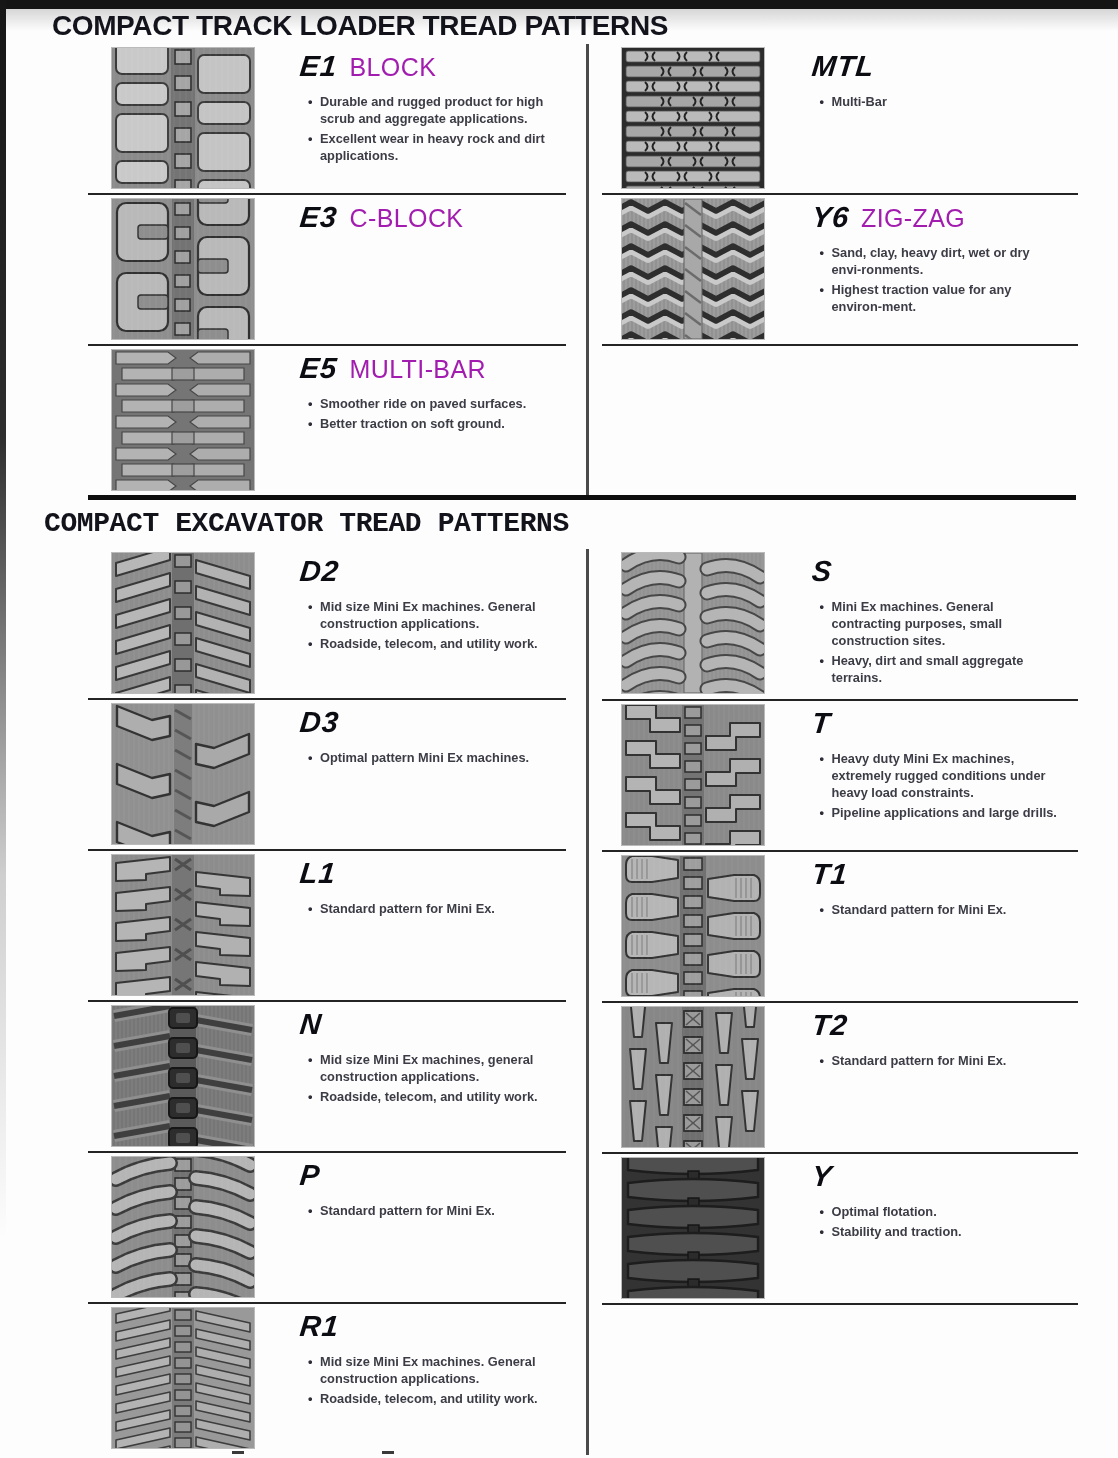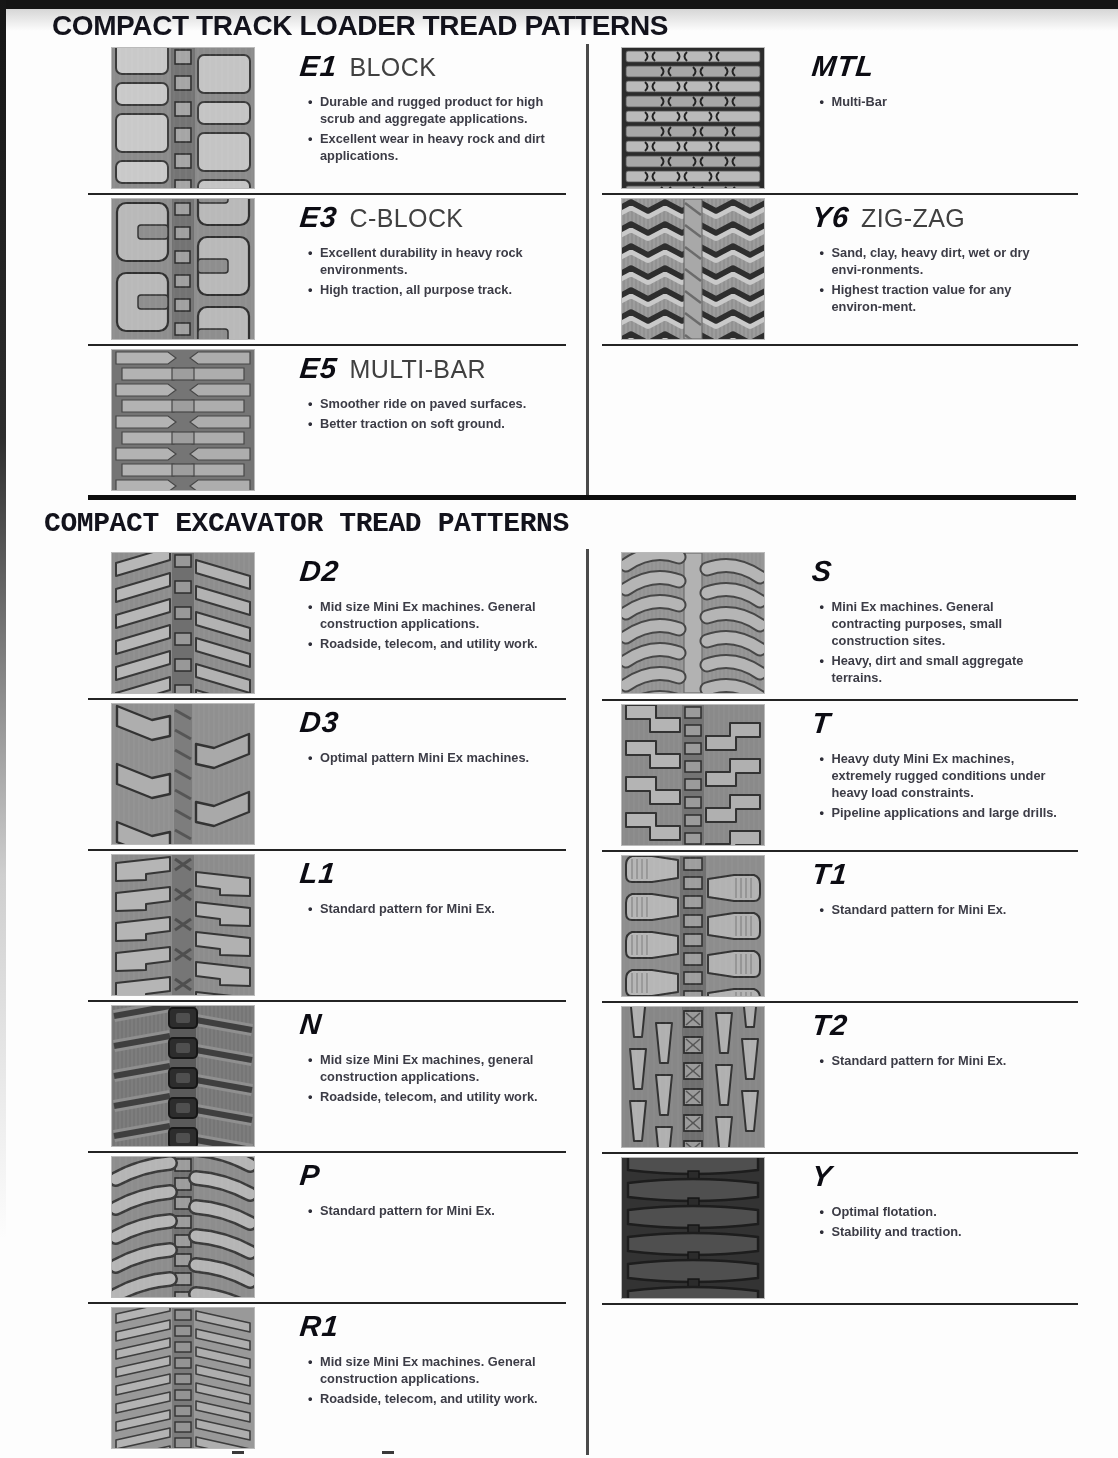--- a/index.html
+++ b/index.html
@@ -27,21 +27,21 @@
   #s1c0 .row:last-child{border-bottom:none;}
   .tread{width:142px;height:140px;margin-left:24px;flex:0 0 auto;overflow:hidden;
          box-shadow:0 0 0 1px rgba(60,60,60,.35);}
   .col-r .tread{margin-left:20px;}
   .tread svg{display:block;}
   .info{margin-left:46px;width:258px;}
   .col-r .info{margin-left:48px;width:258px;}
   .ttl{margin:2px 0 10px 0;white-space:nowrap;}
   .code{display:inline-block;font-size:29px;font-weight:bold;font-style:italic;
         transform:skewX(-6deg);letter-spacing:1px;color:#0c0c13;}
-  .sub{font-size:25px;color:#404040;margin-left:12px;letter-spacing:0.4px;margin-top:46px;}
+  .sub{font-size:25px;color:#a21caf;margin-left:12px;letter-spacing:0.4px;margin-top:46px;}
   ul.bullets{list-style:none;margin:8px;padding:0;font-weight:bold;}
   ul.bullets li{position:relative;padding-left:12px;margin:0 0 3px 0;
         font-size:12.8px;line-height:1.33;color:#3c3c46;}
   ul.bullets li::before{content:"•";position:absolute;left:0;top:0;color:#2e2e38;}
   .thick-rule{position:absolute;left:88px;width:988px;height:5px;background:#0e0e0e;}
   #rule1{top:495px;}
   .cut-dash{position:absolute;height:3px;background:#3a3a3a;bottom:4px;}
   #dash1{left:232px;width:12px;}
   #dash2{left:382px;width:12px;}
 </style>
@@ -156,24 +156,20 @@
               <line x1="122" y1="0" x2="122" y2="140" stroke="#fff" stroke-width="1" opacity="0.06"></line>
               <line x1="128" y1="0" x2="128" y2="140" stroke="#fff" stroke-width="1" opacity="0.06"></line>
               <line x1="134" y1="0" x2="134" y2="140" stroke="#fff" stroke-width="1" opacity="0.06"></line>
               <line x1="140" y1="0" x2="140" y2="140" stroke="#fff" stroke-width="1" opacity="0.06"></line>
             </svg>
           </div>
     <div class="info">
       <div class="ttl">
         <span class="code">E3</span><span class="sub">C-BLOCK</span>
       </div>
-      <ul class="bullets">
-              <li>Excellent durability in heavy rock environments.</li>
-              <li>High traction, all purpose track.</li>
-            </ul>
     </div>
   </div>
         <div class="row">
     <div class="tread">
             <svg viewBox="0 0 142 140" width="142" height="140">
               <rect width="142" height="140" fill="#757575"></rect>
               <path d="M4,2 L56,2 L64,8 L56,14 L4,14 Z" fill="#b3b3b3" stroke="#474747" stroke-width="1.2"></path>
               <path d="M138,2 L86,2 L78,8 L86,14 L138,14 Z" fill="#adadad" stroke="#474747" stroke-width="1.2"></path>
               <path d="M10,18 L62,18 L70,24 L62,30 L10,30 Z" fill="#b3b3b3" stroke="#474747" stroke-width="1.2"></path>
               <path d="M132,18 L80,18 L72,24 L80,30 L132,30 Z" fill="#adadad" stroke="#474747" stroke-width="1.2"></path>

